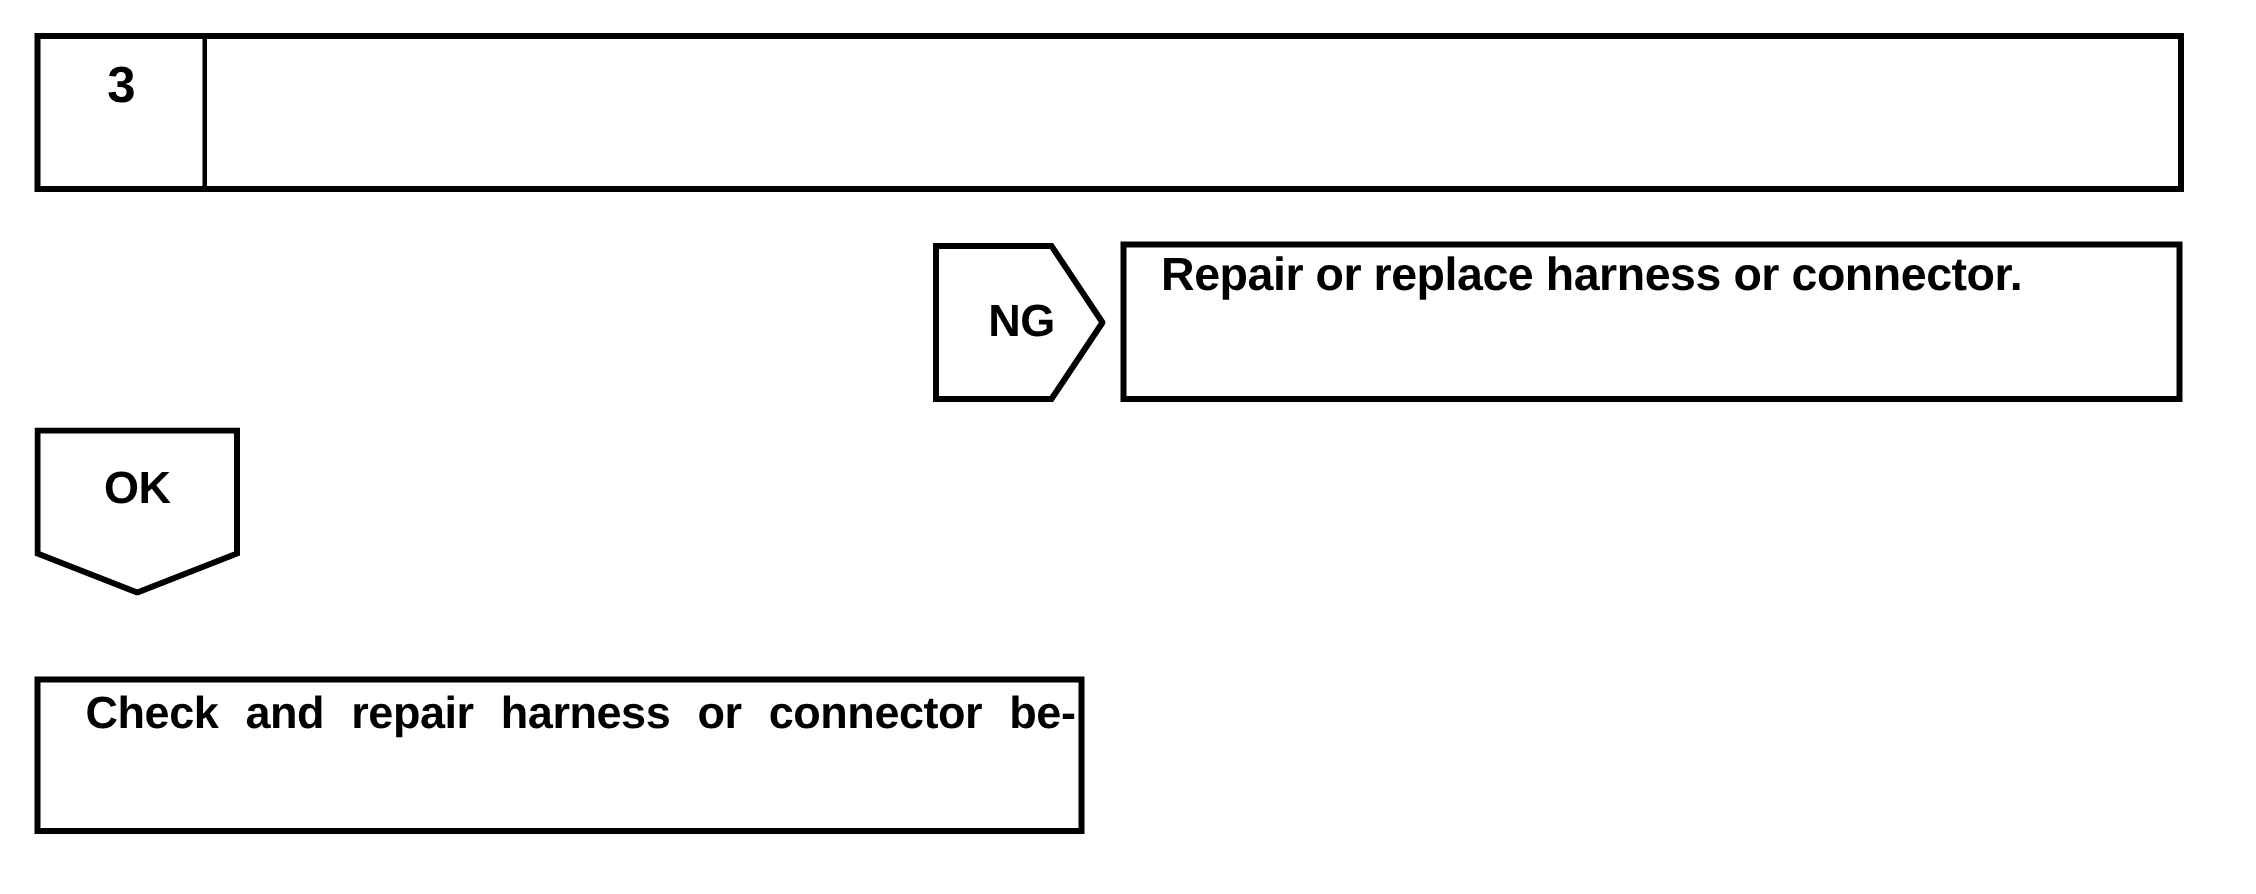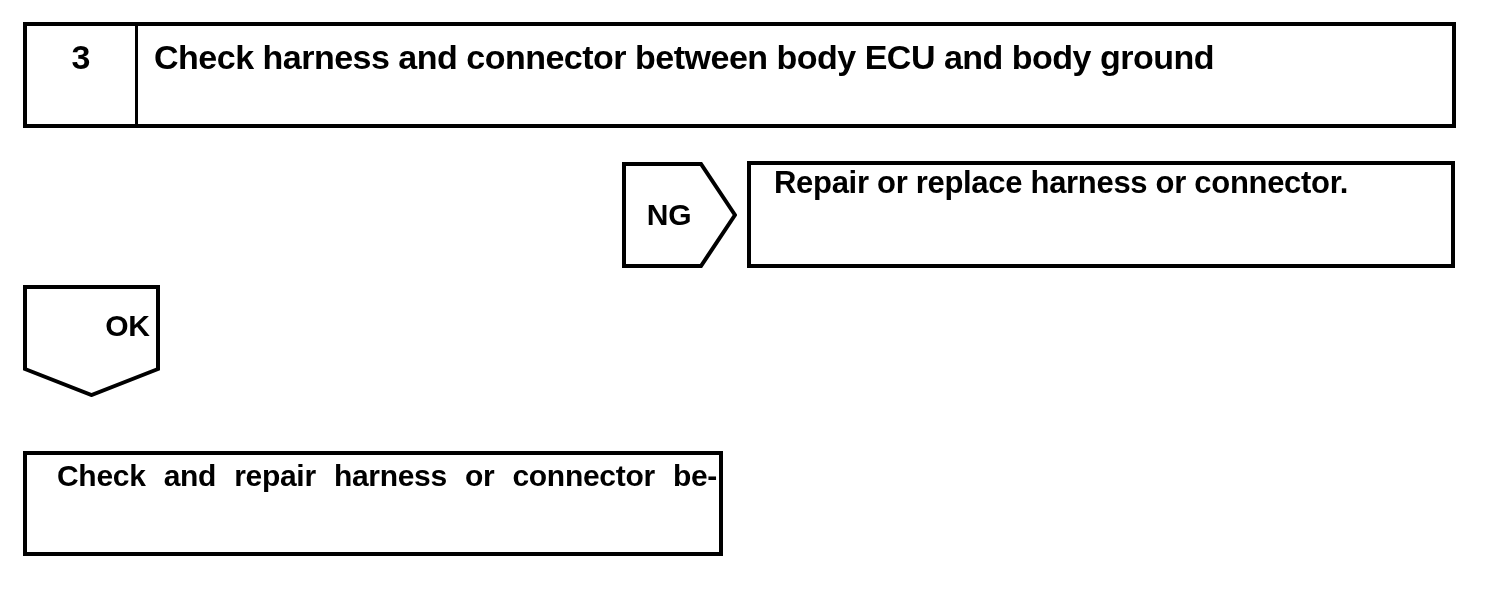--- a/index.html
+++ b/index.html
@@ -59,23 +59,23 @@
   }
   .shape-label {
     position: absolute;
     display: flex;
     align-items: center;
     justify-content: center;
     font-size: 30px;
     letter-spacing: -0.3px;
   }
   .ng-shape { left: 622px; top: 162px; width: 115px; height: 106px; }
-  .ng-label { left: 622px; top: 162px; width: 94px;  height: 106px; }
+  .ng-label { left: 622px; top: 162px; width: 94px;  height: 106px; padding-left: 12px; }
   .ok-shape { left: 23px;  top: 285px; width: 137px; height: 112px; }
-  .ok-label { left: 23px;  top: 285px; width: 137px; height: 82px; padding-left: 36px;  }
+  .ok-label { left: 23px;  top: 285px; width: 137px; height: 82px;  }
   
   .ng-action {
     left: 747px;
     top: 161px;
     width: 708px;
     height: 107px;
     display: flex;
     align-items: flex-start;
     padding-left: 23px;
     font-size: 31px;
@@ -99,21 +99,20 @@
     text-align-last: justify;
   }
 </style>
 </head>
 <body>
 
 <div class="canvas">
 
   <div class="box step-header">
     <div class="step-number">3</div>
-    <div class="step-title">Check harness and connector between body ECU and body ground</div>
   </div>
 
   <div class="shape ng-shape">
     <svg width="115" height="106" viewBox="0 0 115 106">
       <polygon points="2,2 79,2 113,53 79,104 2,104" fill="#ffffff" stroke="#000000" stroke-width="4" stroke-linejoin="miter"></polygon>
     </svg>
   </div>
   <div class="shape-label ng-label">NG</div>
 
   <div class="box ng-action">

